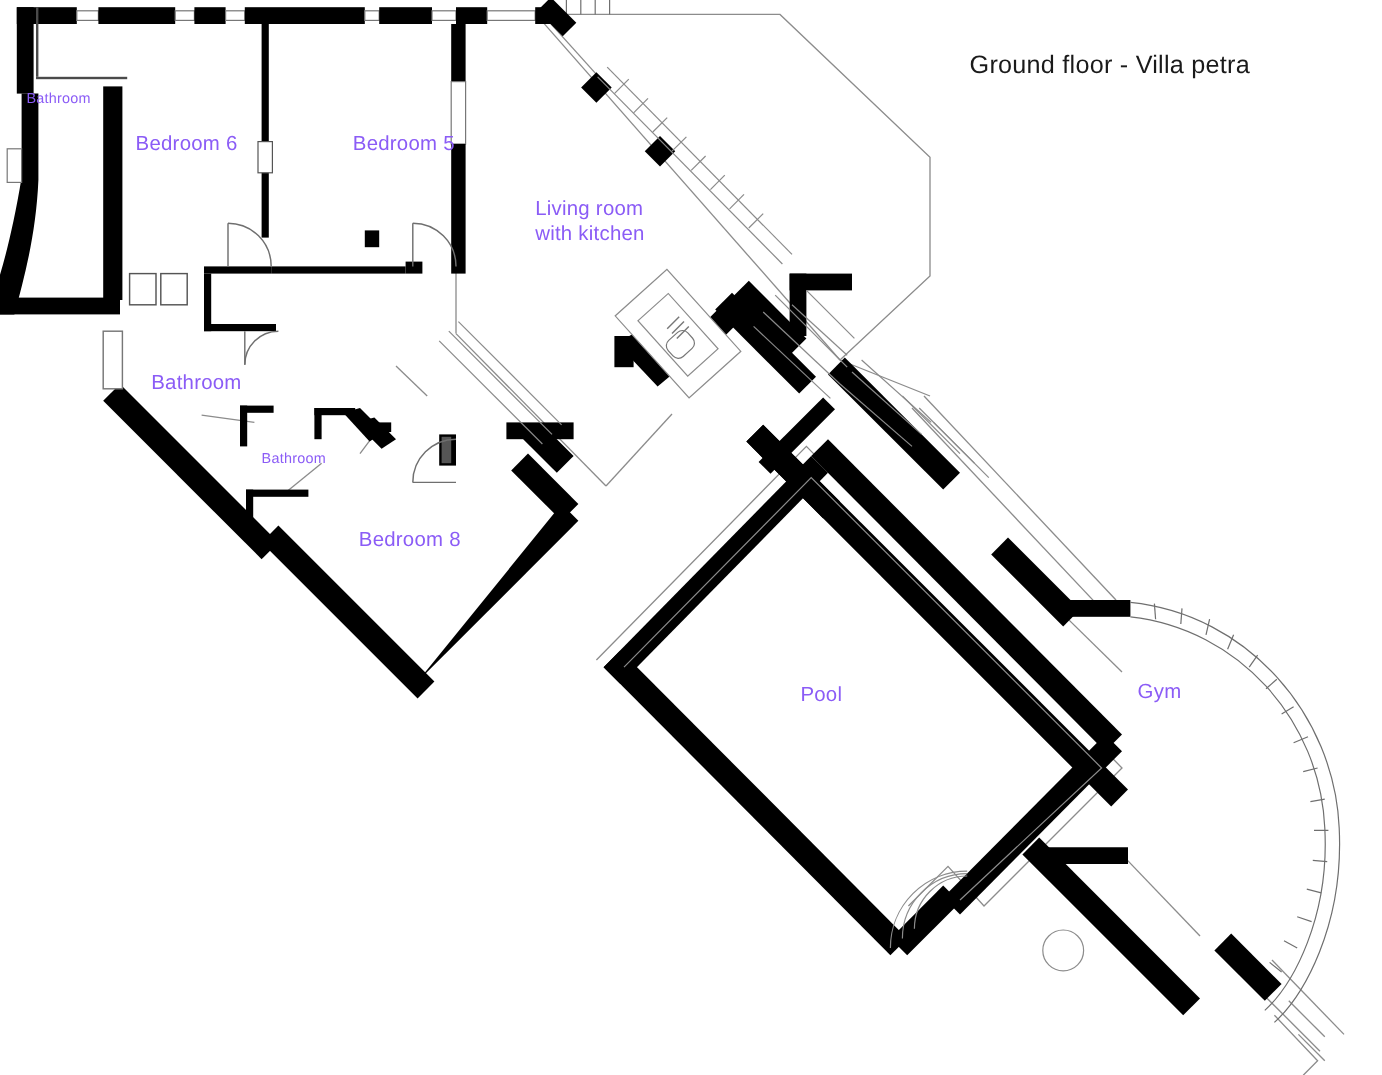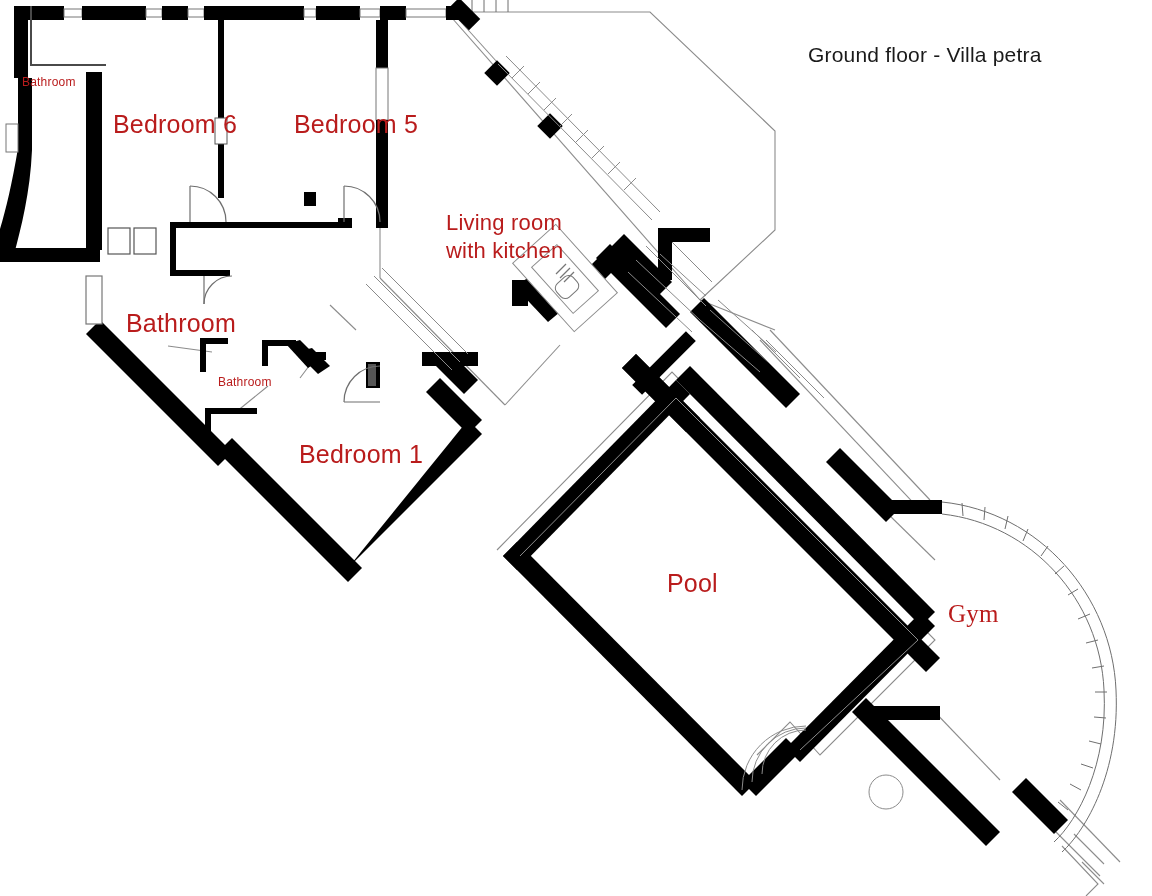--- a/index.html
+++ b/index.html
@@ -1,25 +1,25 @@
 <!DOCTYPE html>
 <html><head>
 <meta charset="utf-8">
 <style>
   html,body{margin:0;padding:0;background:#ffffff;}
   body{width:1152px;height:896px;overflow:hidden;
        font-family:"Liberation Sans","DejaVu Sans",sans-serif;}
   #plan{position:relative;width:1152px;height:720px;background:#ffffff;}
   #plan svg{position:absolute;left:0;top:0;}
-  .lbl{position:absolute;color:#b91c1c;white-space:pre;line-height:1.25;
+  .lbl{position:absolute;color:#8b5cf6;white-space:pre;line-height:1.25;
        letter-spacing:.2px;}
-  .lbl.big{font-size:25px;}
+  .lbl.big{font-size:17px;}
   .lbl.sml{font-size:12px;}
   .lbl.title{font-size:21px;color:#1a1a1a;}
-  .lbl.two{font-size:22px;margin-top:46px;}
+  .lbl.two{font-size:17px;}
 </style>
 </head>
 <body>
 
 <div id="plan">
 
 <svg width="1152" height="896" viewBox="0 0 1152 896">
 
   <g fill="none" stroke="#8c8c8c" stroke-width="1.1">
 
@@ -265,19 +265,19 @@
 
 <div class="lbl big" style="left:258px;top:109px;margin-left:36px;">Bedroom 5</div>
 
 <div class="lbl two" style="left:446px;top:163px;">Living room
 with kitchen</div>
 
 <div class="lbl big" style="left:126px;top:308px;">Bathroom</div>
 
 <div class="lbl sml" style="left:218px;top:375px;">Bathroom</div>
 
-<div class="lbl big" style="left:299px;top:439px;">Bedroom 1</div>
+<div class="lbl big" style="left:299px;top:439px;">Bedroom 8</div>
 
 <div class="lbl big" style="left:667px;top:568px;">Pool</div>
 
-<div class="lbl big" style="left:948px;top:598px;font-family:Liberation Serif, serif;">Gym</div>
+<div class="lbl big" style="left:948px;top:566px;">Gym</div>
 
 </div>
 
 </body></html>

